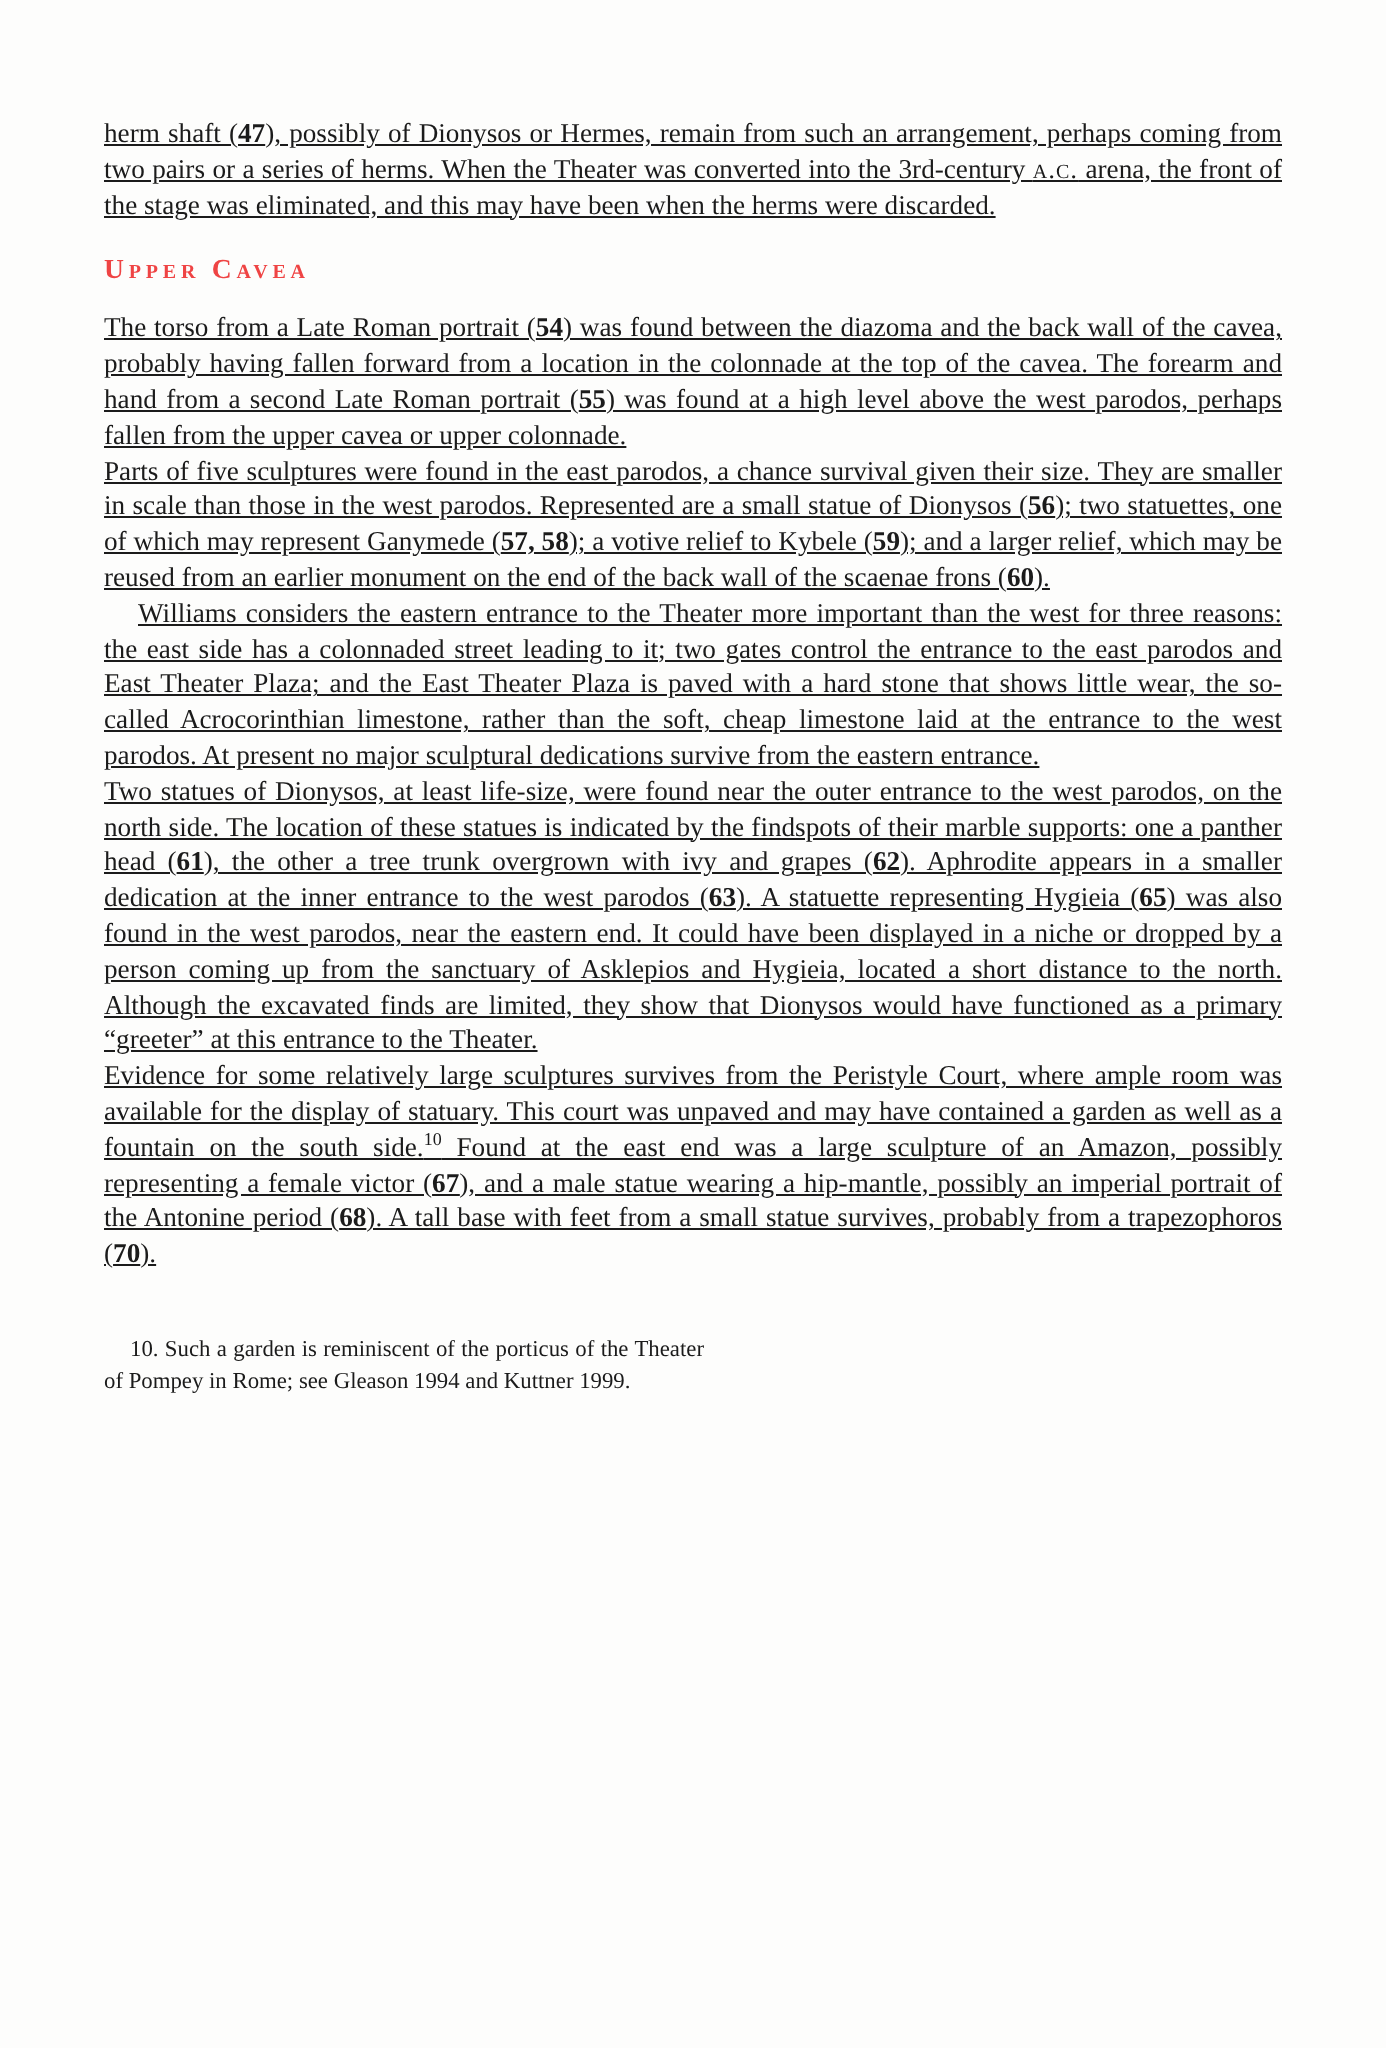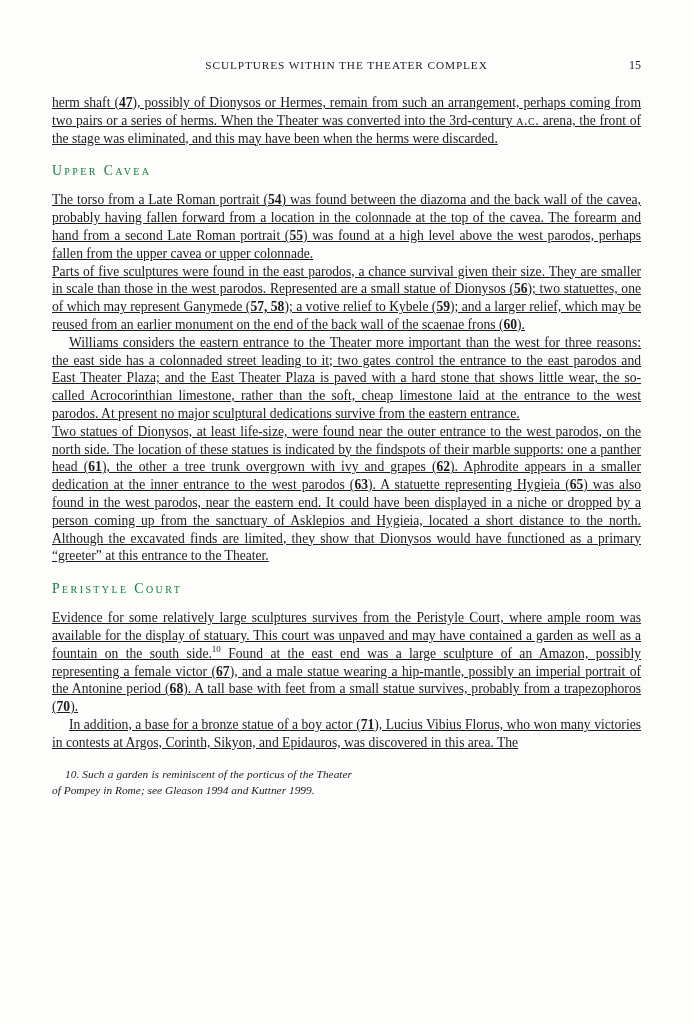--- a/index.html
+++ b/index.html
@@ -34,61 +34,54 @@
   .page-body p.body-paragraph {
     font-size: 13.6px;
     line-height: 17.8px;
     text-align: justify;
     hyphens: auto;
     color: #1b1b1b;
     text-decoration: underline;
   }
   p.indented { text-indent: 17px; }
   .section-heading {
-    font-weight: 400;
+    font-weight: 700;
     font-size: 13.8px;
     line-height: 18px;
     font-variant: small-caps;
     letter-spacing: 2.4px;
     margin: 15px 0 11px 0;
-    color: #15803d;
+    color: #ef4444;
   }
   .bold { font-weight: 700; }
   .smallcaps { font-variant: small-caps; letter-spacing: 0.5px; }
   .sup { vertical-align: super; font-size: 9px; line-height: 0; }
   .footnote-block {
-    margin-top: 14px;
+    margin-top: 31px;
     width: 300px;
-    font-style: italic;
   }
   .footnote-block p.footnote {
     font-size: 11.4px;
     line-height: 16.4px;
     text-align: justify;
     hyphens: auto;
   }
   .footnote-block p.footnote.indented { text-indent: 13px; }
 </style>
 </head>
 <body>
 
 <div class="page">
-  <header class="running-header">
-    <span>SCULPTURES WITHIN THE THEATER COMPLEX</span>
-    <span class="page-number">15</span>
-  </header>
 
   <main class="page-body">
       <p class="body-paragraph"><span>herm shaft (</span><span class="bold">47</span><span>), possibly of Dionysos or Hermes, remain from such an arrangement, perhaps coming from two pairs or a series of herms. When the Theater was converted into the 3rd-century </span><span class="smallcaps">a.c.</span><span> arena, the front of the stage was eliminated, and this may have been when the herms were discarded.</span></p>
       <h2 class="section-heading">Upper Cavea</h2>
       <p class="body-paragraph"><span>The torso from a Late Roman portrait (</span><span class="bold">54</span><span>) was found between the diazoma and the back wall of the cavea, probably having fallen forward from a location in the colonnade at the top of the cavea. The forearm and hand from a second Late Roman portrait (</span><span class="bold">55</span><span>) was found at a high level above the west parodos, perhaps fallen from the upper cavea or upper colonnade.</span></p>
       <p class="body-paragraph"><span>Parts of five sculptures were found in the east parodos, a chance survival given their size. They are smaller in scale than those in the west parodos. Represented are a small statue of Dionysos (</span><span class="bold">56</span><span>); two statuettes, one of which may represent Ganymede (</span><span class="bold">57, 58</span><span>); a votive relief to Kybele (</span><span class="bold">59</span><span>); and a larger relief, which may be reused from an earlier monument on the end of the back wall of the scaenae frons (</span><span class="bold">60</span><span>).</span></p>
       <p class="body-paragraph indented"><span>Williams considers the eastern entrance to the Theater more important than the west for three reasons: the east side has a colonnaded street leading to it; two gates control the entrance to the east parodos and East Theater Plaza; and the East Theater Plaza is paved with a hard stone that shows little wear, the so-called Acrocorinthian limestone, rather than the soft, cheap limestone laid at the entrance to the west parodos. At present no major sculptural dedications survive from the eastern entrance.</span></p>
       <p class="body-paragraph"><span>Two statues of Dionysos, at least life-size, were found near the outer entrance to the west parodos, on the north side. The location of these statues is indicated by the findspots of their marble supports: one a panther head (</span><span class="bold">61</span><span>), the other a tree trunk overgrown with ivy and grapes (</span><span class="bold">62</span><span>). Aphrodite appears in a smaller dedication at the inner entrance to the west parodos (</span><span class="bold">63</span><span>). A statuette representing Hygieia (</span><span class="bold">65</span><span>) was also found in the west parodos, near the eastern end. It could have been displayed in a niche or dropped by a person coming up from the sanctuary of Asklepios and Hygieia, located a short distance to the north. Although the excavated finds are limited, they show that Dionysos would have functioned as a primary “greeter” at this entrance to the Theater.</span></p>
-      <h2 class="section-heading">Peristyle Court</h2>
       <p class="body-paragraph"><span>Evidence for some relatively large sculptures survives from the Peristyle Court, where ample room was available for the display of statuary. This court was unpaved and may have contained a garden as well as a fountain on the south side.</span><span class="sup">10</span><span> Found at the east end was a large sculpture of an Amazon, possibly representing a female victor (</span><span class="bold">67</span><span>), and a male statue wearing a hip-mantle, possibly an imperial portrait of the Antonine period (</span><span class="bold">68</span><span>). A tall base with feet from a small statue survives, probably from a trapezophoros (</span><span class="bold">70</span><span>).</span></p>
-      <p class="body-paragraph indented"><span>In addition, a base for a bronze statue of a boy actor (</span><span class="bold">71</span><span>), Lucius Vibius Florus, who won many victories in contests at Argos, Corinth, Sikyon, and Epidauros, was discovered in this area. The</span></p>
     </main>
 
   <footer class="footnote-block">
       <p class="footnote indented"><span>10. Such a garden is reminiscent of the porticus of the Theater of Pompey in Rome; see Gleason 1994 and Kuttner 1999.</span></p>
     </footer>
 </div>
 
 </body></html>

